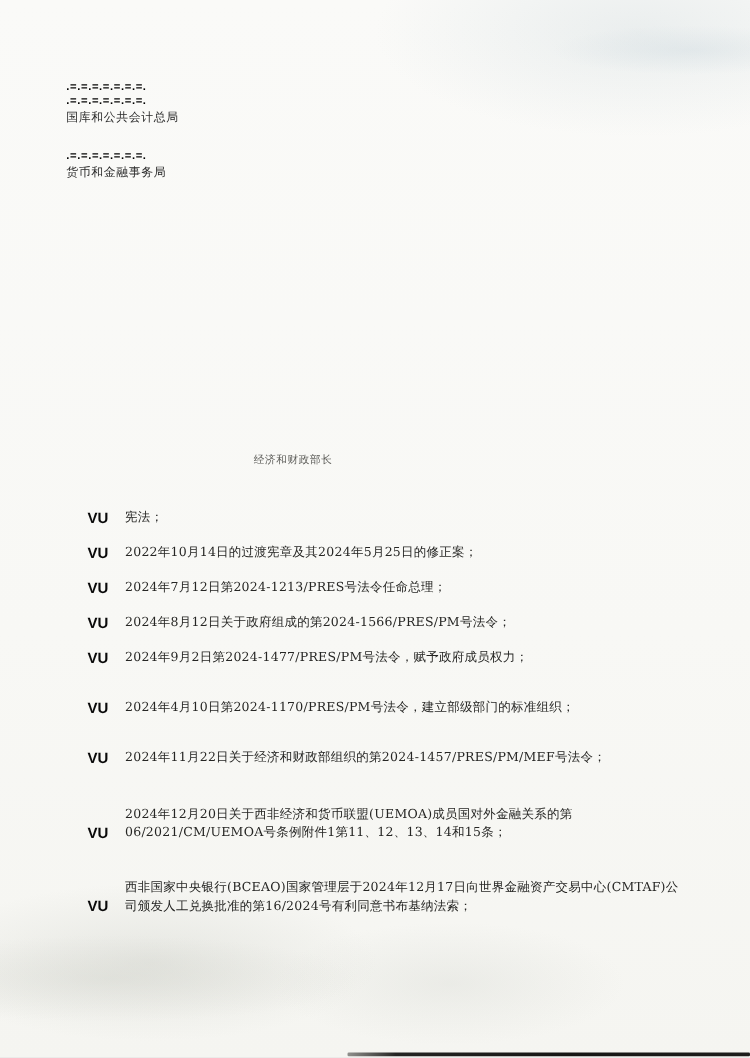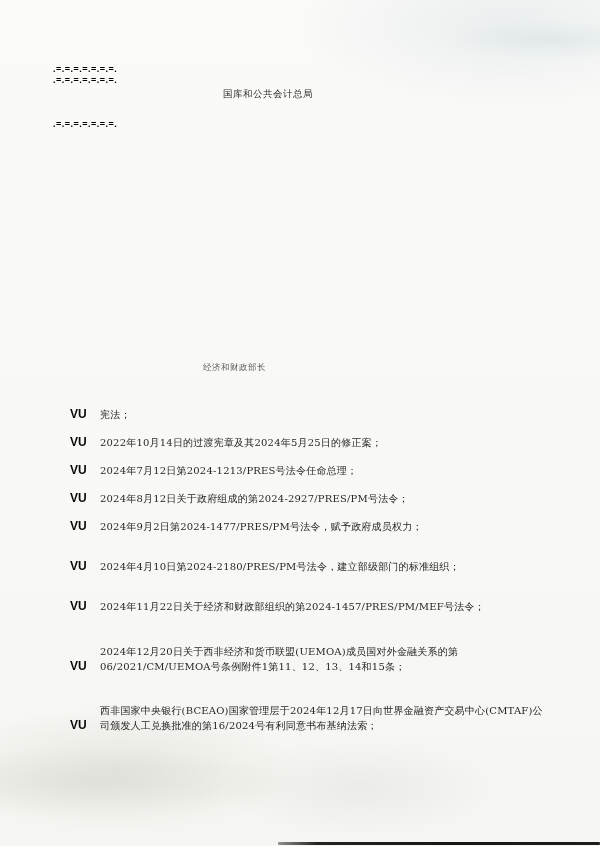--- a/index.html
+++ b/index.html
@@ -51,21 +51,20 @@
     font-weight: bold;
     font-size: 13px;
     letter-spacing: 0.3px;
     color: #0a0a0a;
   }
   .dept {
     margin-top: 4px;
     font-size: 9.5px;
     letter-spacing: 0.5px;
     color: #2a2a2a;
-    text-align: right;
   }
 
   
   .order-title {
     position: absolute;
     left: 265px;
     top: 214px;
     width: 308px;
     font-size: 11.5px;
     line-height: 22px;
@@ -147,49 +146,50 @@
 </head>
 <body>
 
 <div class="page">
 
   <div class="letterhead">
     <div class="dash-sep">.=.=.=.=.=.=.=.</div>
     <div class="dash-sep tight">.=.=.=.=.=.=.=.</div>
     <div class="dept">国库和公共会计总局</div>
     <div class="dash-sep gap">.=.=.=.=.=.=.=.</div>
+    <div class="dept">货币和金融事务局</div>
   </div>
 
 
   <div class="minister-line">经济和财政部长</div>
 
   <div class="vu-list">
     <div class="vu-row mb-s">
       <span class="vu-label">VU</span>
       <span class="vu-text">宪法；</span>
     </div>
     <div class="vu-row mb-s">
       <span class="vu-label">VU</span>
       <span class="vu-text">2022年10月14日的过渡宪章及其2024年5月25日的修正案；</span>
     </div>
     <div class="vu-row mb-s">
       <span class="vu-label">VU</span>
       <span class="vu-text">2024年7月12日第2024-1213/PRES号法令任命总理；</span>
     </div>
     <div class="vu-row mb-s">
       <span class="vu-label">VU</span>
-      <span class="vu-text">2024年8月12日关于政府组成的第2024-2927/PRES/PM号法令；</span>
+      <span class="vu-text">2024年8月12日关于政府组成的第2024-1566/PRES/PM号法令；</span>
     </div>
     <div class="vu-row mb-m">
       <span class="vu-label">VU</span>
       <span class="vu-text">2024年9月2日第2024-1477/PRES/PM号法令，赋予政府成员权力；</span>
     </div>
     <div class="vu-row mb-m">
       <span class="vu-label">VU</span>
-      <span class="vu-text">2024年4月10日第2024-2180/PRES/PM号法令，建立部级部门的标准组织；</span>
+      <span class="vu-text">2024年4月10日第2024-1170/PRES/PM号法令，建立部级部门的标准组织；</span>
     </div>
     <div class="vu-row mb-l">
       <span class="vu-label">VU</span>
       <span class="vu-text">2024年11月22日关于经济和财政部组织的第2024-1457/PRES/PM/MEF号法令；</span>
     </div>
     <div class="vu-row mb-xl">
       <span class="vu-label">VU</span>
       <span class="vu-text">2024年12月20日关于西非经济和货币联盟(UEMOA)成员国对外金融关系的第06/2021/CM/UEMOA号条例附件1第11、12、13、14和15条；</span>
     </div>
     <div class="vu-row">

